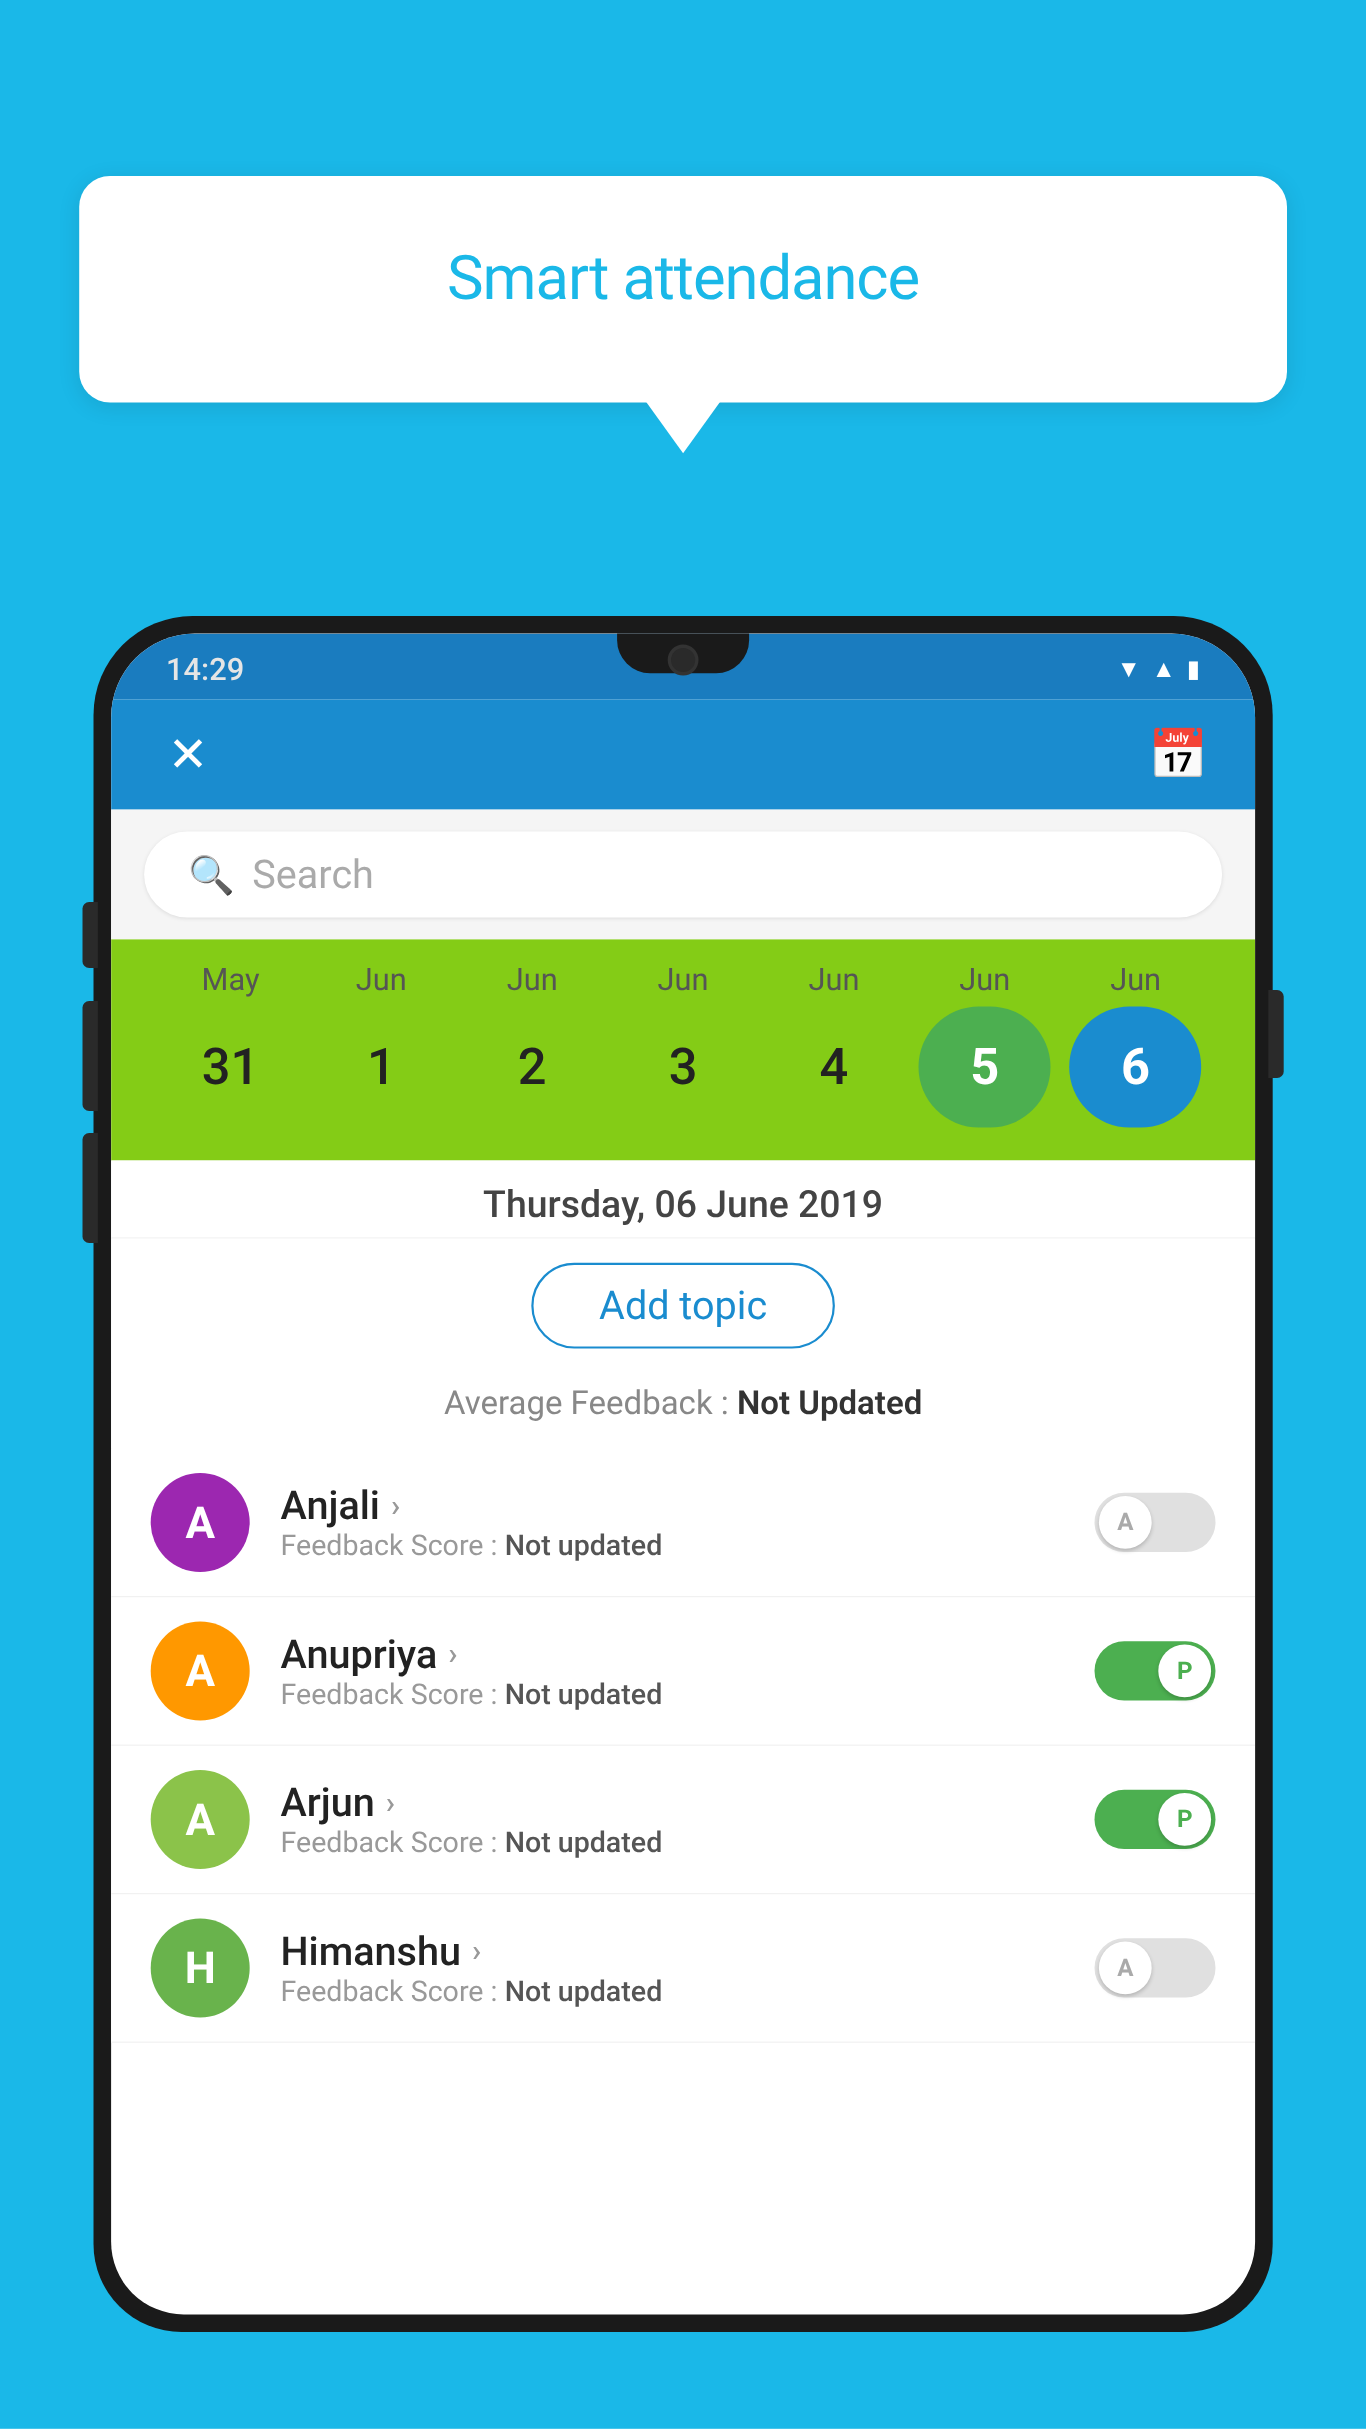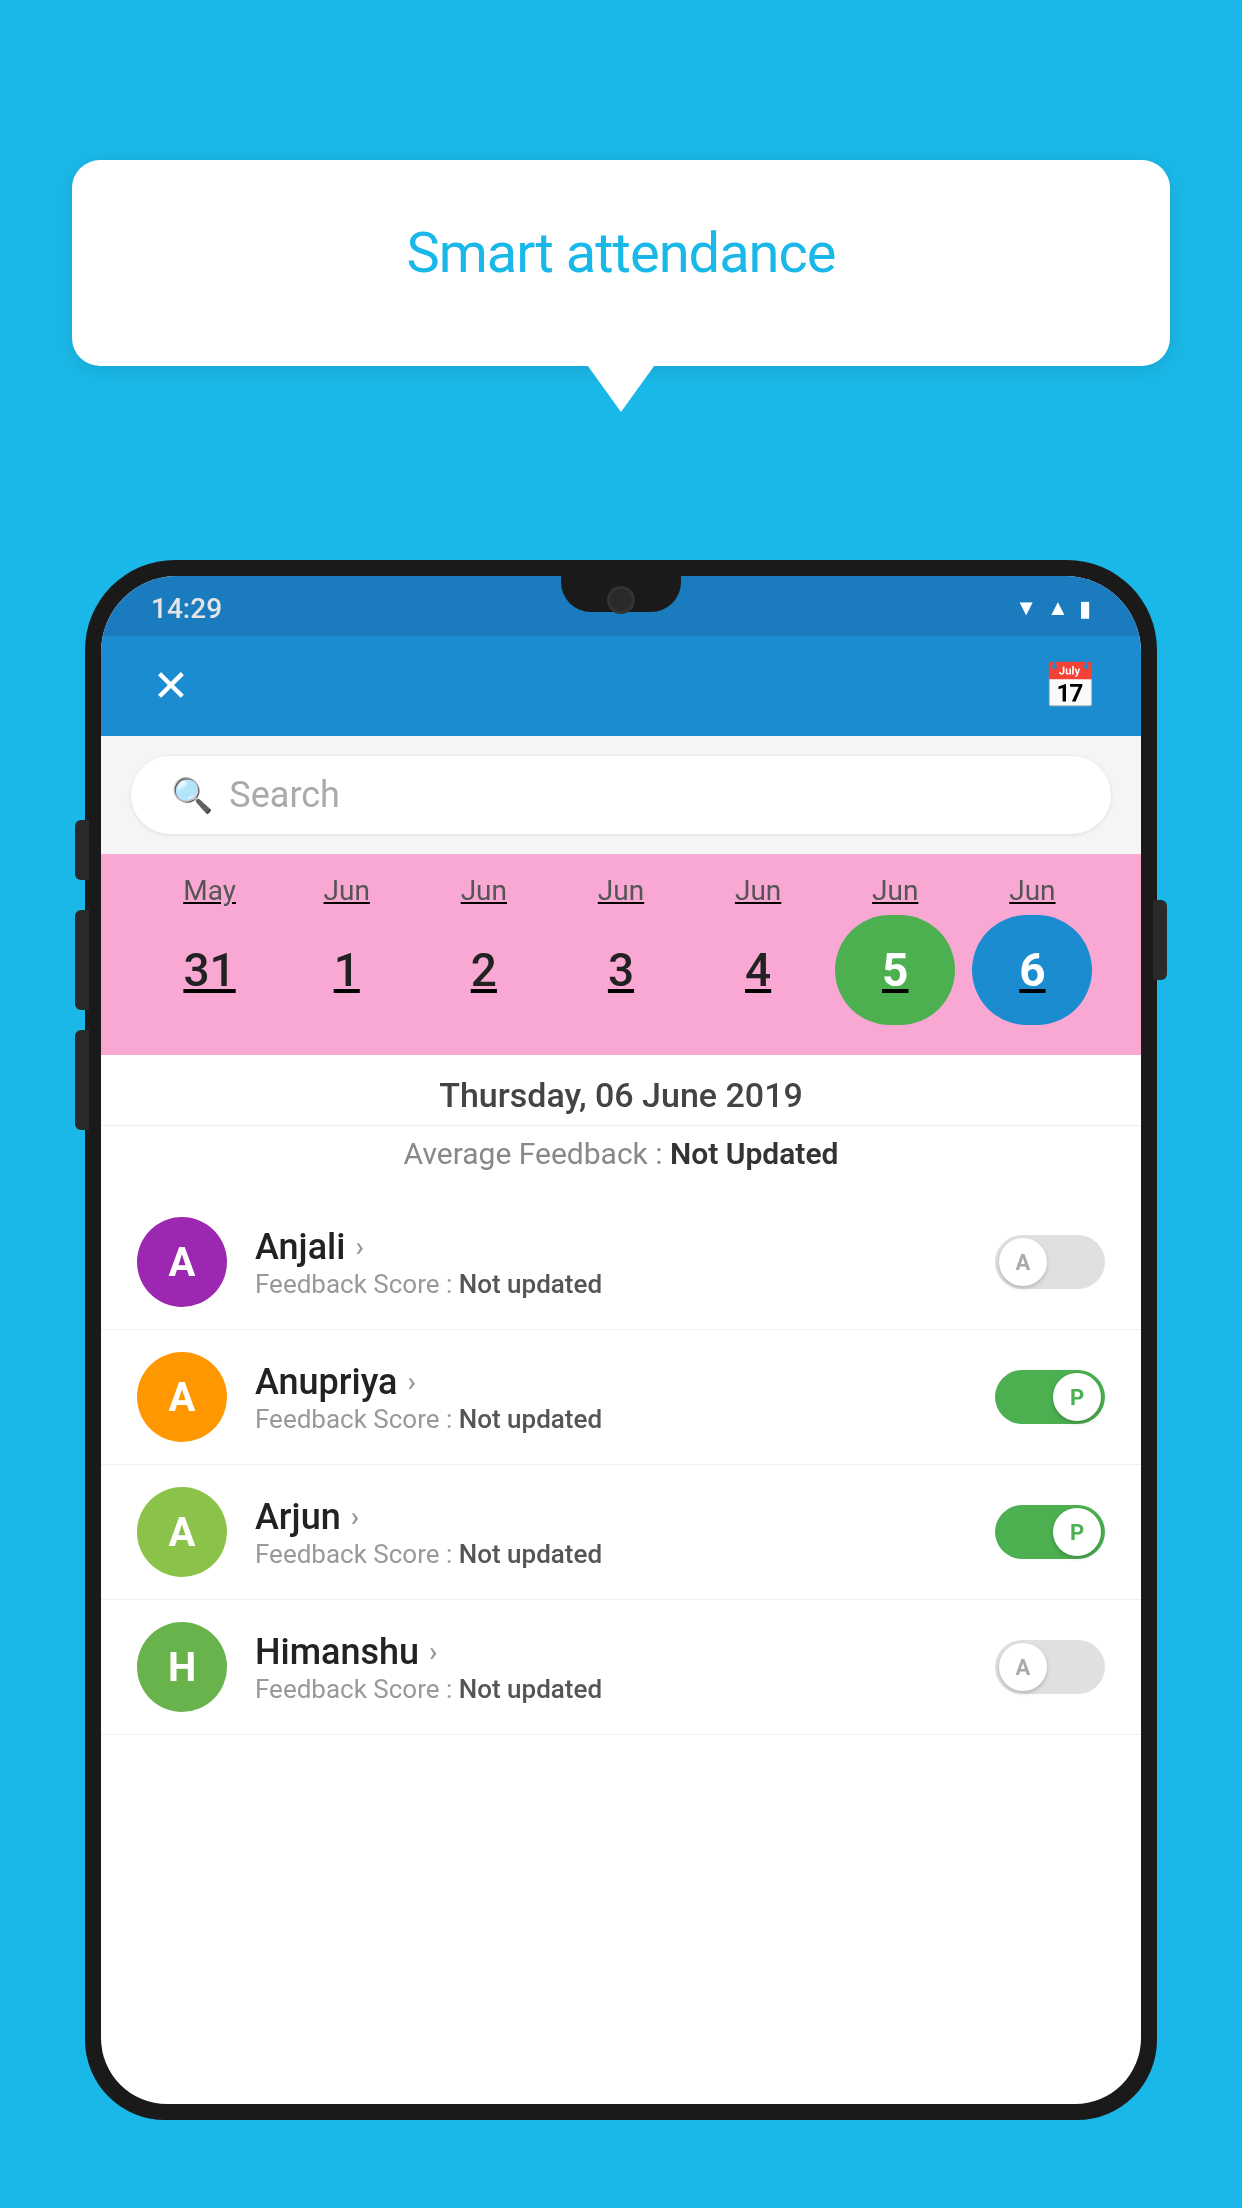--- a/index.html
+++ b/index.html
@@ -164,23 +164,22 @@
       color: #999;
       font-size: 34px;
     }
     .search-input-text {
       color: #aaa;
       font-size: 36px;
     }
 
     
     .date-picker {
-      background: #f9a8d4;
+      background: #84cc16;
       padding: 20px 30px 30px;
-      text-decoration: underline;
     }
     .date-row-months {
       display: flex;
       justify-content: space-around;
       padding: 0 10px;
       margin-bottom: 8px;
     }
     .date-month {
       color: #555;
       font-size: 28px;
@@ -451,20 +450,23 @@
           <span class="date-day">4</span>
           <span class="date-day today">5</span>
           <span class="date-day selected">6</span>
         </div>
       </div>
 
       <div class="selected-date-info">
         <span class="selected-date-text">Thursday, 06 June 2019</span>
       </div>
 
+      <div class="add-topic-container">
+        <div class="add-topic-btn">Add topic</div>
+      </div>
 
       <div class="avg-feedback">
         <span class="avg-feedback-text">Average Feedback : </span><span class="avg-feedback-value">Not Updated</span>
       </div>
 
       <div class="student-list">
 
         <div class="student-item">
           <div class="student-avatar avatar-purple">A</div>
           <div class="student-info">

